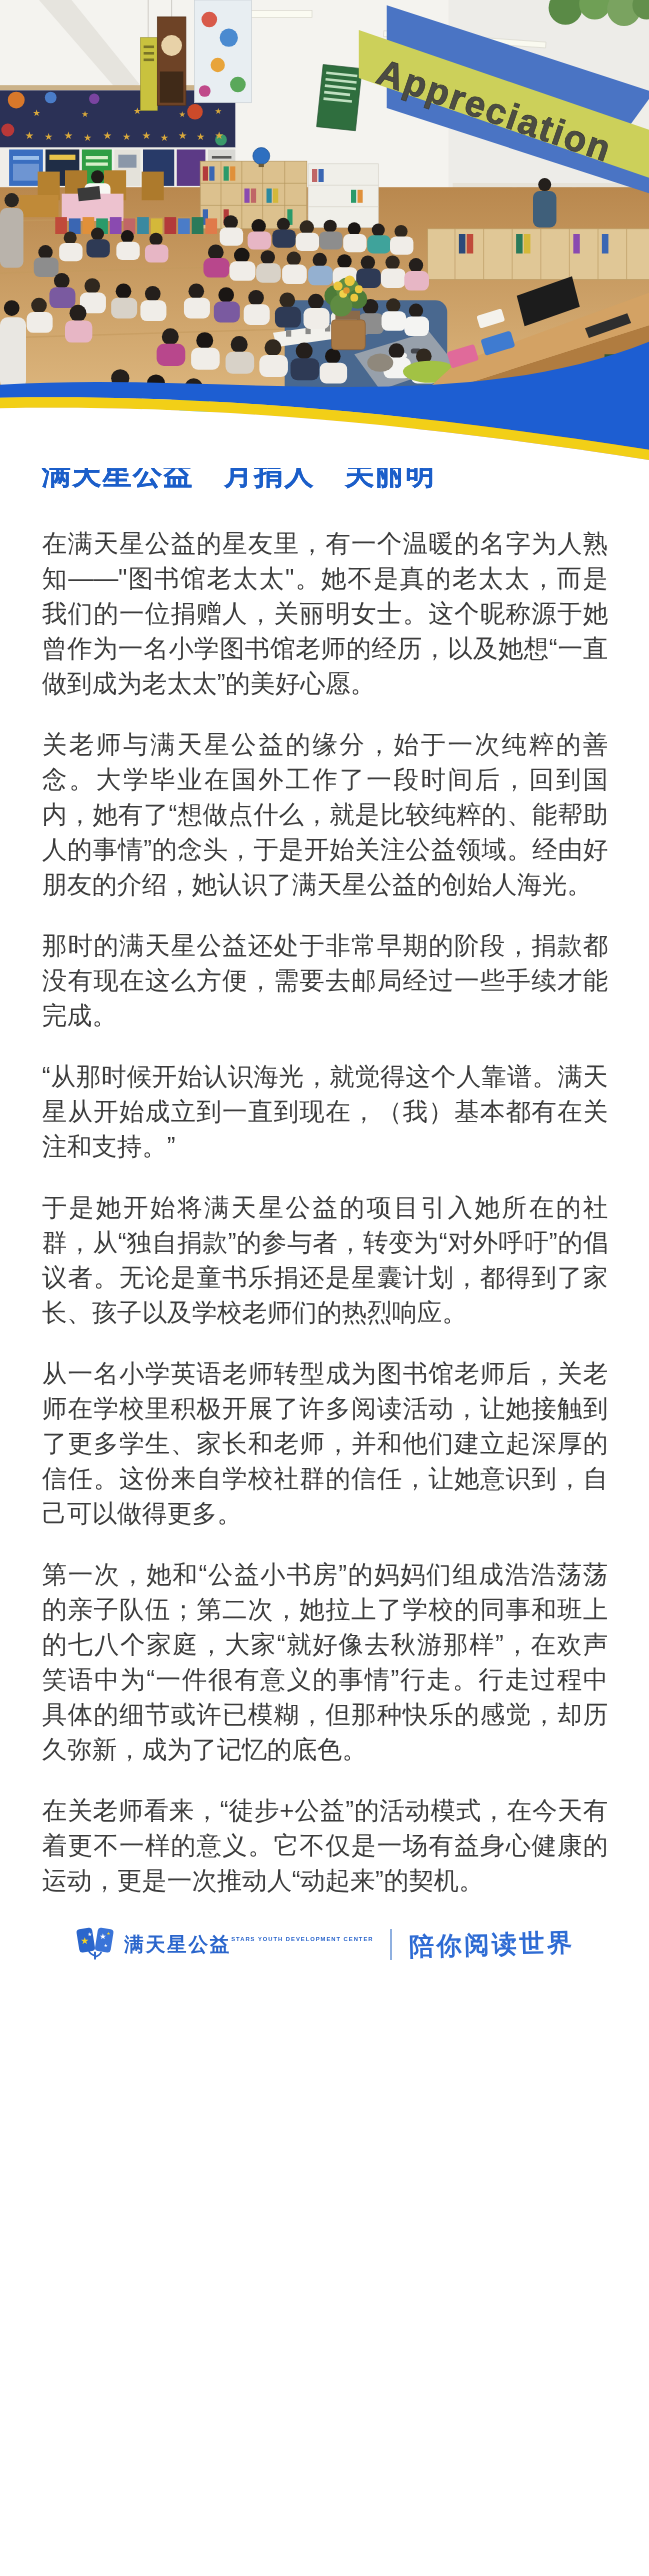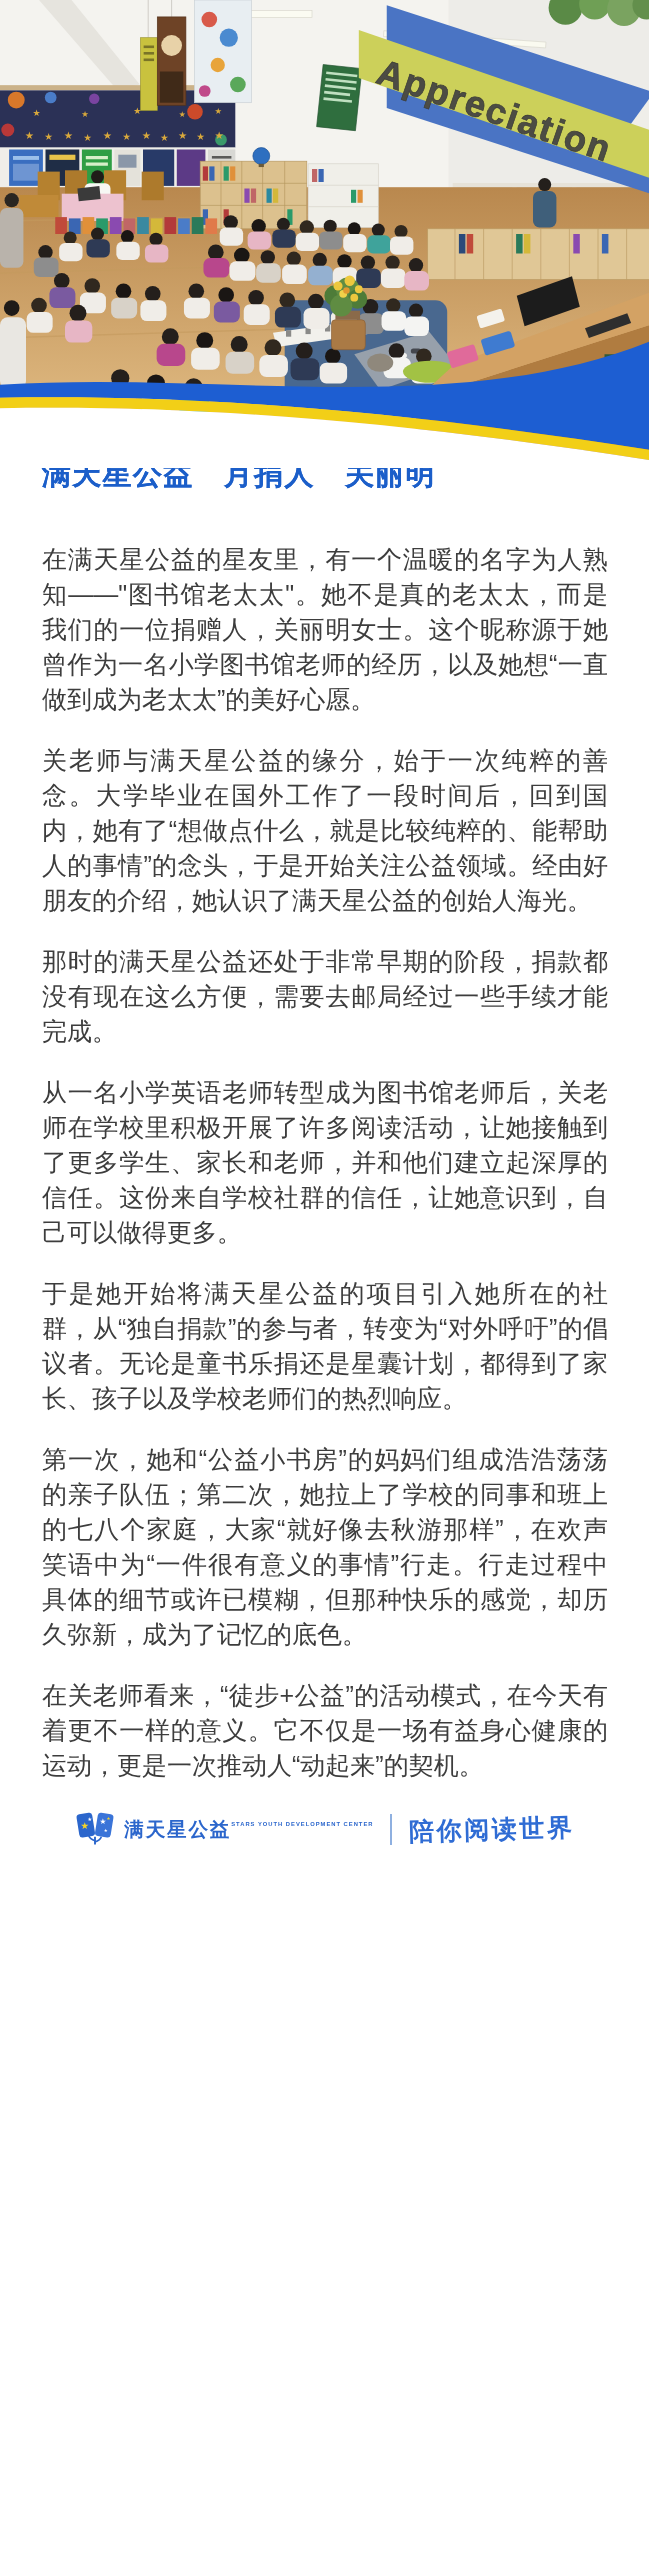--- a/index.html
+++ b/index.html
@@ -9,21 +9,21 @@
 
   
   .photo-section { position:relative; width:650px; height:468px; overflow:hidden; }
   .photo-section svg { display:block; }
 
   
   .article { padding:0 42px; }
   .article h1 {
     font-size:29px; line-height:1.08; font-weight:bold;
     color:#1b5ec9; letter-spacing:1.3px;
-    margin:-9px 0 52px 0;
+    margin:-9px 0 36px 0;
     text-shadow:0 0 0.3px #1b5ec9;
   }
   .article p {
     font-size:25px; line-height:35px; color:#3d3d3d;
     text-align:justify; letter-spacing:0px;
     margin:0 0 26px 0;
   }
 
   
   .footer { margin-top:27px; display:flex; align-items:center; justify-content:center; gap:10.4px; }
@@ -402,22 +402,23 @@
         <path d="M0,628 C320,622 640,652 1000,708 L1000,720 L0,720 Z" fill="#ffffff"></path>
       </g>
     </svg>
   </div>
 
   <div class="article">
     <h1>满天星公益　月捐人　关丽明</h1>
     <p>在满天星公益的星友里，有一个温暖的名字为人熟知——"图书馆老太太"。她不是真的老太太，而是我们的一位捐赠人，关丽明女士。这个昵称源于她曾作为一名小学图书馆老师的经历，以及她想“一直做到成为老太太”的美好心愿。</p>
     <p>关老师与满天星公益的缘分，始于一次纯粹的善念。大学毕业在国外工作了一段时间后，回到国内，她有了“想做点什么，就是比较纯粹的、能帮助人的事情”的念头，于是开始关注公益领域。经由好朋友的介绍，她认识了满天星公益的创始人海光。</p>
     <p>那时的满天星公益还处于非常早期的阶段，捐款都没有现在这么方便，需要去邮局经过一些手续才能完成。</p>
+    <p>“从那时候开始认识海光，就觉得这个人靠谱。满天星从开始成立到一直到现在，（我）基本都有在关注和支持。”</p>
+    <p>于是她开始将满天星公益的项目引入她所在的社群，从“独自捐款”的参与者，转变为“对外呼吁”的倡议者。无论是童书乐捐还是星囊计划，都得到了家长、孩子以及学校老师们的热烈响应。</p>
     <p>从一名小学英语老师转型成为图书馆老师后，关老师在学校里积极开展了许多阅读活动，让她接触到了更多学生、家长和老师，并和他们建立起深厚的信任。这份来自学校社群的信任，让她意识到，自己可以做得更多。</p>
-    <p>于是她开始将满天星公益的项目引入她所在的社群，从“独自捐款”的参与者，转变为“对外呼吁”的倡议者。无论是童书乐捐还是星囊计划，都得到了家长、孩子以及学校老师们的热烈响应。</p>
     <p>第一次，她和“公益小书房”的妈妈们组成浩浩荡荡的亲子队伍；第二次，她拉上了学校的同事和班上的七八个家庭，大家“就好像去秋游那样”，在欢声笑语中为“一件很有意义的事情”行走。行走过程中具体的细节或许已模糊，但那种快乐的感觉，却历久弥新，成为了记忆的底色。</p>
     <p>在关老师看来，“徒步+公益”的活动模式，在今天有着更不一样的意义。它不仅是一场有益身心健康的运动，更是一次推动人“动起来”的契机。</p>
   </div>
 
   <div class="footer">
     <span>
       <svg width="38" height="36" viewBox="0 0 60 56">
         <rect x="3" y="5" width="25" height="37" rx="5" fill="#2b66cc" transform="rotate(-9 15 24)"></rect>
         <rect x="32" y="5" width="25" height="37" rx="5" fill="#3a74d8" transform="rotate(9 45 24)"></rect>
         <text x="7" y="29" font-size="15" fill="#f5d327">★</text>

